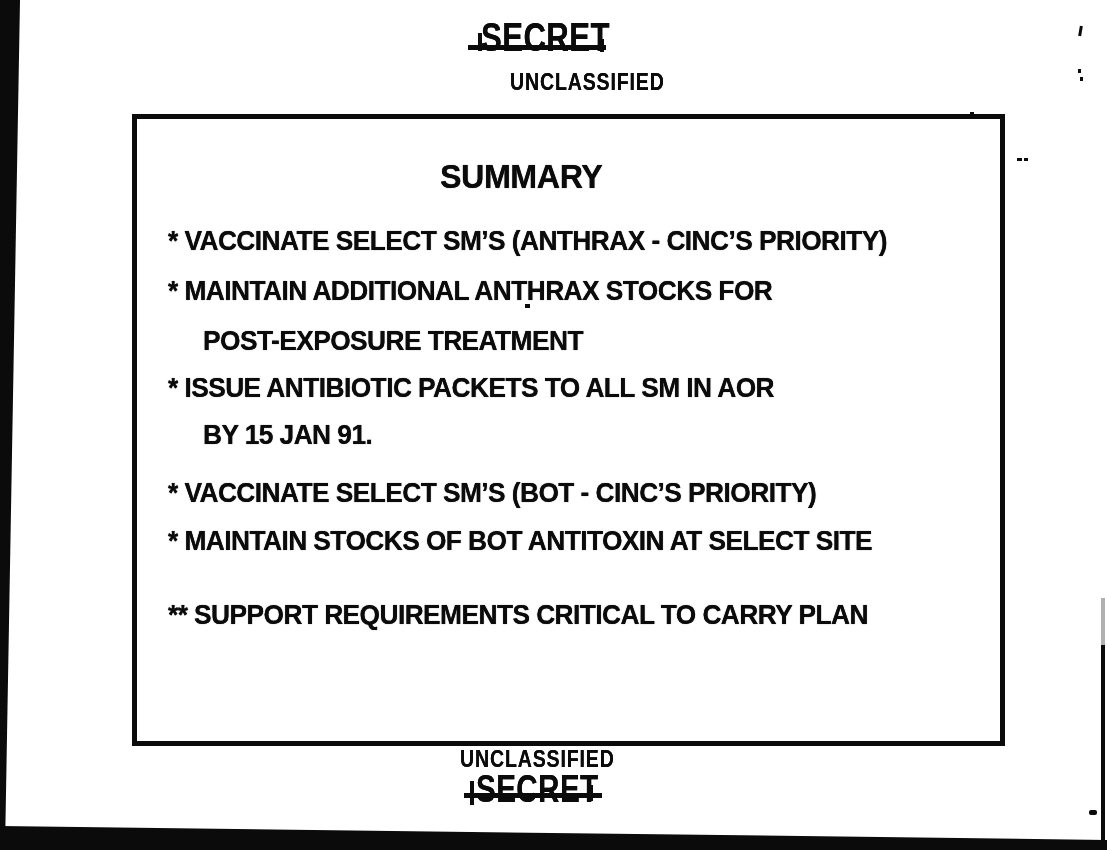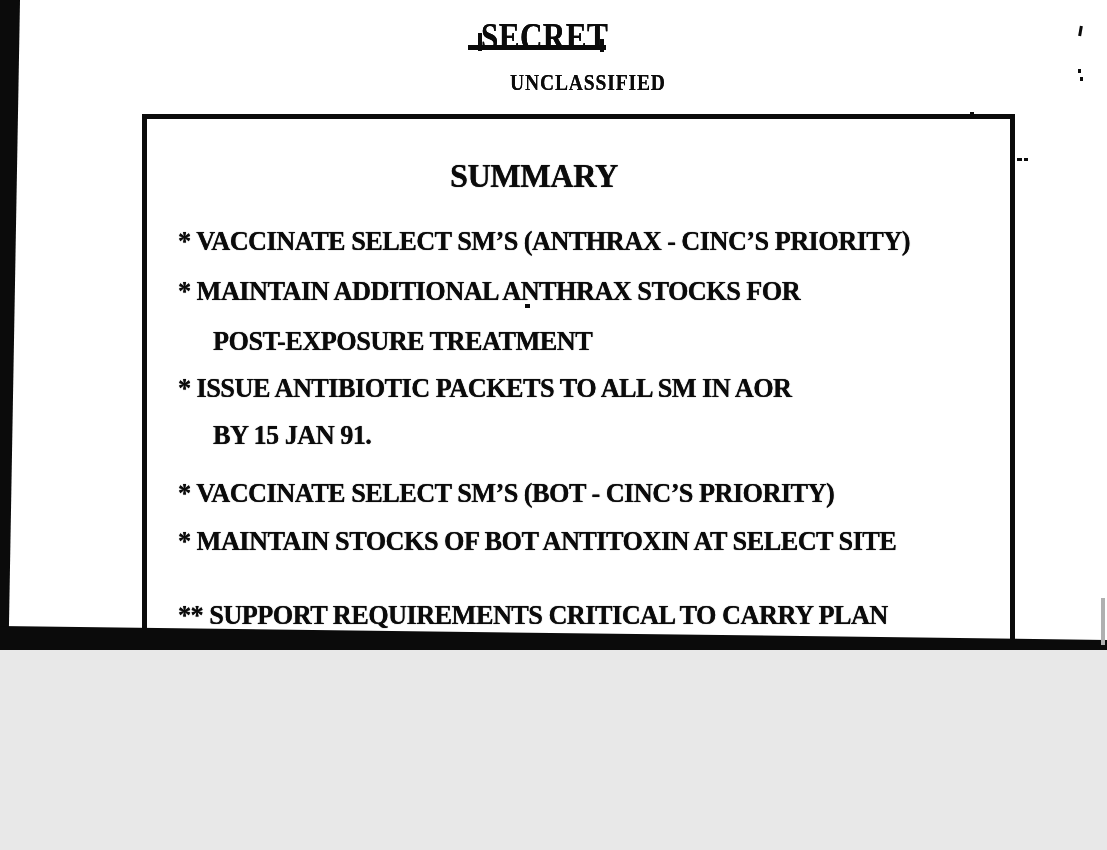--- a/index.html
+++ b/index.html
@@ -1,20 +1,20 @@
 <!DOCTYPE html>
 <html style="--ink: #0b0b0b; --paper: #ffffff;"><head>
 <meta charset="utf-8">
 <style>
   html,body { margin:0; padding:0; background:#e8e8e8; }
   .page {
-    position:relative; width:1107px; height:650px;
+    position:relative; width:1107px; height:850px;
     background:var(--paper,#ffffff);
     overflow:hidden;
-    font-family:Liberation Serif, serif;
+    font-family:Liberation Sans, sans-serif;
     color:var(--ink,#0b0b0b);
   }
   .abs { position:absolute; }
   .ink { background:var(--ink,#0b0b0b); }
 
   
   .secret-word {
     position:absolute;
     font-weight:bold; line-height:1; white-space:nowrap;
     transform:scaleX(0.78); transform-origin:left top;
@@ -33,21 +33,20 @@
   }
   .unclass-top { left:510px; top:71px; }
   .unclass-bottom { left:460px; top:748px; }
 
   
   .slide-box {
     position:absolute; left:132px; top:114px;
     width:863px; height:622px;
     border:5px solid var(--ink,#0b0b0b);
     background:transparent;
-    margin-left:10px;
   }
   .slide-title {
     position:absolute; left:303px; top:40px;
     font-weight:bold; font-size:34px; line-height:1; white-space:nowrap;
     letter-spacing:-0.5px;
     transform:scaleX(0.95); transform-origin:left top;
     text-shadow:0 0 0.8px currentColor;
   }
   .bullet-line {
     position:absolute;

